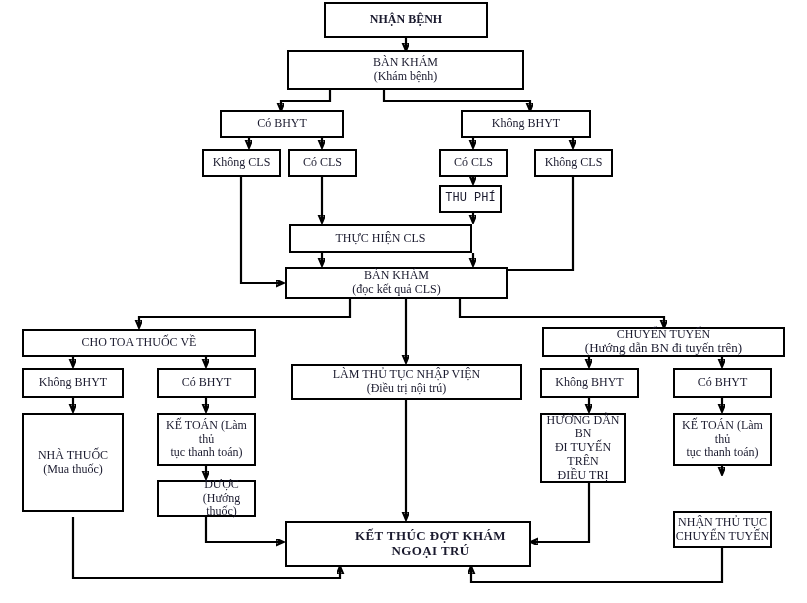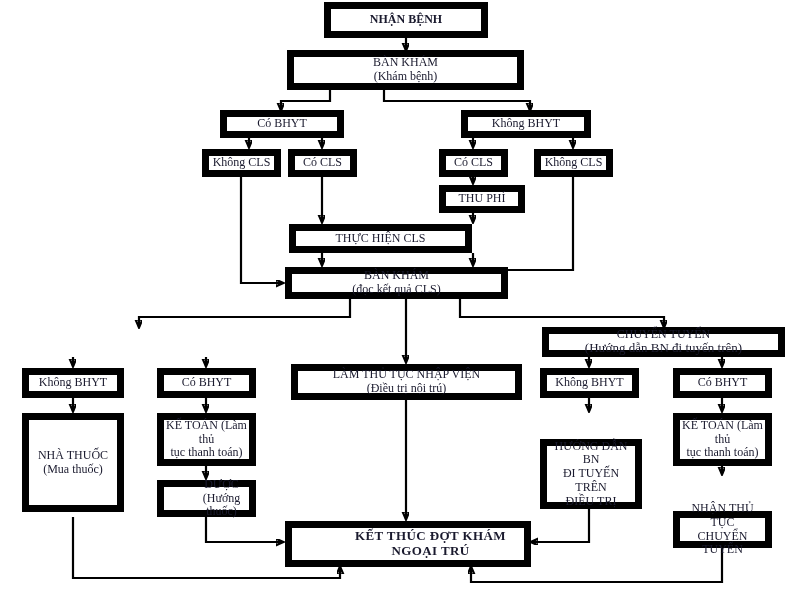--- a/index.html
+++ b/index.html
@@ -1,18 +1,18 @@
 <!DOCTYPE html>
 <html><head>
 <meta charset="utf-8">
 <style>
   html,body{margin:0;padding:0;background:#ffffff;}
   body{font-family:"Liberation Serif", serif;}
   #canvas{position:relative;width:807px;height:603px;background:#fff;overflow:hidden;}
-  .node{position:absolute;box-sizing:border-box;border:7px solid #000000;background:#fff;
+  .node{position:absolute;box-sizing:border-box;border:2px solid #000000;background:#fff;
         display:flex;flex-direction:column;align-items:center;justify-content:center;
         text-align:center;color:#1a1a2e;line-height:1.15;}
   .node .l1{display:block;}
   .node .l2{display:block;}
   .fs11{font-size:13px;}
   .fs12{font-size:12px;}
   .fs12b{font-size:12px;font-weight:bold;}
   .fs13b{font-size:13px;font-weight:bold;letter-spacing:.4px;padding-left:45px;}
   svg.edges{position:absolute;left:0;top:0;width:807px;height:603px;pointer-events:none;}
   svg.edges line, svg.edges path{stroke:#000;stroke-width:2.2;fill:none;}
@@ -112,33 +112,36 @@
   </div>
 
   <div class="node fs12" style="left:439px;top:149px;width:69px;height:28px;">
     <span class="l1">Có CLS</span>
   </div>
 
   <div class="node fs12" style="left:534px;top:149px;width:79px;height:28px;">
     <span class="l1">Không CLS</span>
   </div>
 
-  <div class="node fs12" style="left:439px;top:185px;width:86px;height:28px;">
+  <div class="node fs12" style="left:439px;top:185px;width:63px;height:28px;font-family:Liberation Mono, monospace;">
     <span class="l1">THU PHÍ</span>
   </div>
 
   <div class="node fs12" style="left:289px;top:224px;width:183px;height:29px;">
     <span class="l1">THỰC HIỆN CLS</span>
   </div>
 
   <div class="node fs12" style="left:285px;top:267px;width:223px;height:32px;">
     <span class="l1">BÀN KHÁM</span>
     <span class="l2">(đọc kết quả CLS)</span>
   </div>
 
+  <div class="node fs12" style="left:22px;top:329px;width:234px;height:28px;">
+    <span class="l1">CHO TOA THUỐC VỀ</span>
+  </div>
 
   <div class="node fs12" style="left:291px;top:364px;width:231px;height:36px;">
     <span class="l1">LÀM THỦ TỤC NHẬP VIỆN</span>
     <span class="l2">(Điều trị nội trú)</span>
   </div>
 
   <div class="node fs12" style="left:542px;top:327px;width:243px;height:30px;">
     <span class="l1">CHUYỂN TUYẾN</span>
     <span class="l2 fs11">(Hướng dẫn BN đi tuyến trên)</span>
   </div>
@@ -167,21 +170,21 @@
   <div class="node fs12" style="left:157px;top:413px;width:99px;height:53px;">
     <span class="l1">KẾ TOÁN (Làm thủ</span>
     <span class="l2">tục thanh toán)</span>
   </div>
 
   <div class="node fs12" style="left:157px;top:480px;width:99px;height:37px;padding-left:30px;">
     <span class="l1">DƯỢC</span>
     <span class="l2">(Hướng thuốc)</span>
   </div>
 
-  <div class="node fs12" style="left:540px;top:413px;width:102px;height:70px;margin-top:26px;">
+  <div class="node fs12" style="left:540px;top:413px;width:86px;height:70px;">
     <span class="l1">HƯỚNG DẪN BN</span>
     <span class="l2">ĐI TUYẾN TRÊN</span>
     <span class="l2">ĐIỀU TRỊ</span>
   </div>
 
   <div class="node fs12" style="left:673px;top:413px;width:99px;height:53px;">
     <span class="l1">KẾ TOÁN (Làm thủ</span>
     <span class="l2">tục thanh toán)</span>
   </div>
 

